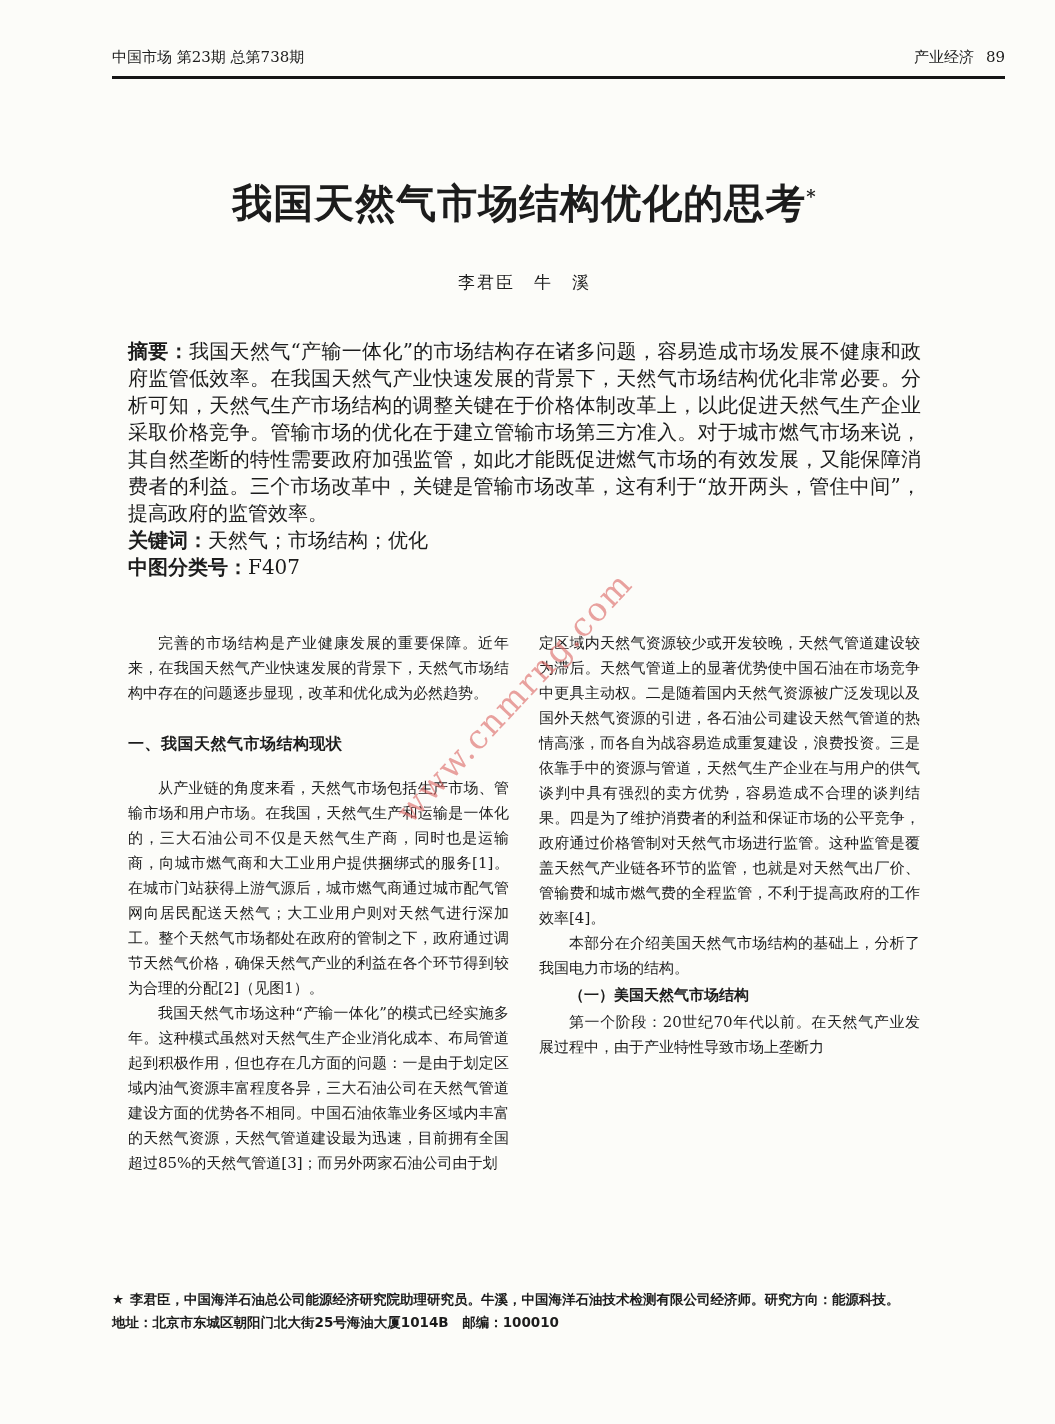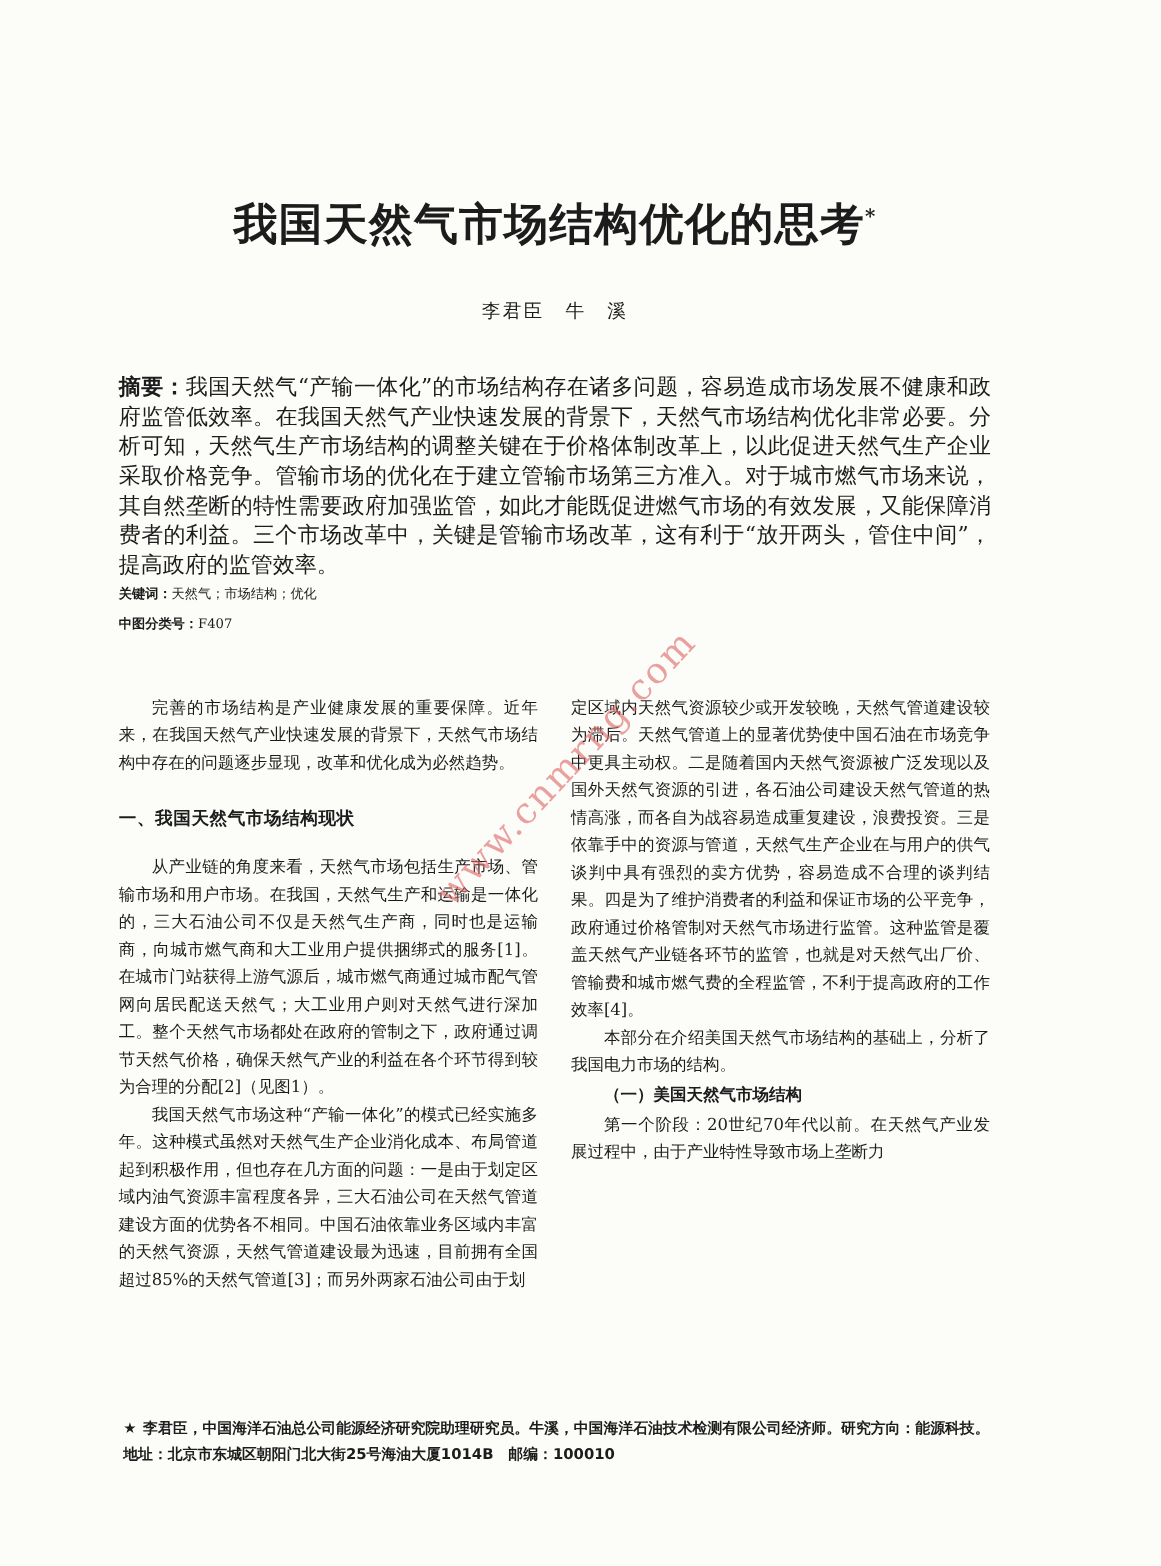--- a/index.html
+++ b/index.html
@@ -14,27 +14,27 @@
   }
   .hdr {
     position: absolute;
     top: 48px; left: 112px; width: 893px;
     display: flex; justify-content: space-between; align-items: flex-end;
     font-size: 15px;
     padding-bottom: 9px;
     border-bottom: 3px solid #161616;
   }
   .hdr-right { display: flex; gap: 12px; }
-  .content { position: absolute; top: 150px; left: 108px; width: 793px; }
+  .content { position: absolute; top: 150px; left: 128px; width: 793px; }
   h1.title { margin: 26px 0 0; text-align: center; font-size: 40px; font-weight: 700; letter-spacing: 1px; }
   h1.title sup { font-size: 18px; vertical-align: super; }
   .authors { margin-top: 40px; text-align: center; font-size: 17px; letter-spacing: 2px; }
   .abstract { margin: 44px 0 0; font-size: 20px; line-height: 27px; text-align: justify; }
   .lbl { font-family: "DejaVu Sans", "Liberation Sans", sans-serif; font-weight: 700; }
-  .kw, .clc { margin: 0; font-size: 12px; line-height: 27px; text-align: justify; }
+  .kw, .clc { margin: 0; font-size: 20px; line-height: 27px; text-align: justify; }
   .cols { margin-top: 50px; display: flex; gap: 30px; }
   .col { width: 381px; font-size: 15px; line-height: 25px; text-align: justify; }
   .col p { margin: 0; }
   p.para { text-indent: 2em; }
   p.para-cont { text-indent: 0; }
   h3.heading {
     font-family: "DejaVu Sans", "Liberation Sans", sans-serif;
     font-size: 16px; font-weight: 700; margin: 25px 0 20px; letter-spacing: 0.5px;
   }
   h4.subheading {
@@ -54,20 +54,27 @@
     font-size: 33px; letter-spacing: 2px; opacity: 0.62; white-space: nowrap;
     font-family: "DejaVu Serif", serif;
     pointer-events: none;
   }
 </style>
 </head>
 <body>
 
 <div class="page">
 
+  <div class="hdr">
+    <span>中国市场 第23期 总第738期</span>
+    <span class="hdr-right">
+      <span>产业经济</span>
+      <span>89</span>
+    </span>
+  </div>
 
   <div class="content">
     <h1 class="title"><span>我国天然气市场结构优化的思考</span><sup>*</sup></h1>
 
     <div class="authors">李君臣　牛　溪</div>
 
     <p class="abstract"><span class="lbl">摘要：</span><span>我国天然气“产输一体化”的市场结构存在诸多问题，容易造成市场发展不健康和政府监管低效率。在我国天然气产业快速发展的背景下，天然气市场结构优化非常必要。分析可知，天然气生产市场结构的调整关键在于价格体制改革上，以此促进天然气生产企业采取价格竞争。管输市场的优化在于建立管输市场第三方准入。对于城市燃气市场来说，其自然垄断的特性需要政府加强监管，如此才能既促进燃气市场的有效发展，又能保障消费者的利益。三个市场改革中，关键是管输市场改革，这有利于“放开两头，管住中间”，提高政府的监管效率。</span></p>
 
     <p class="kw"><span class="lbl">关键词：</span><span>天然气；市场结构；优化</span></p>
 

